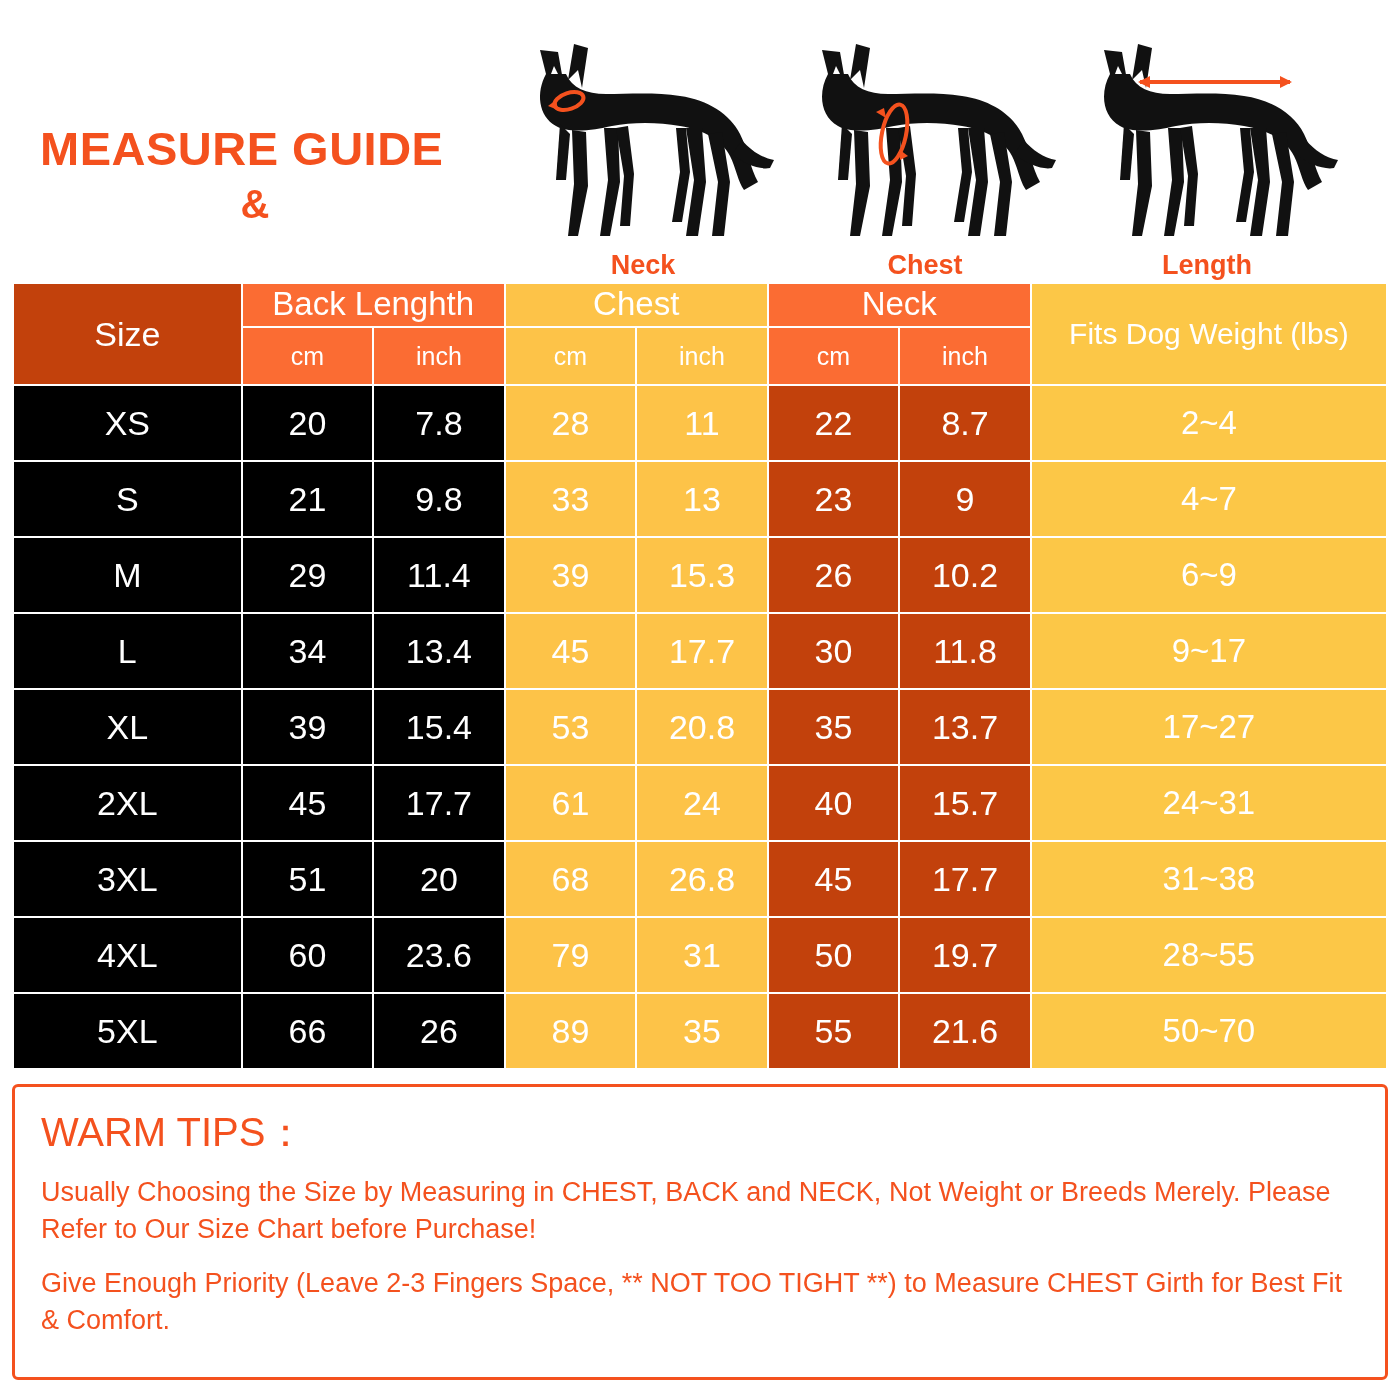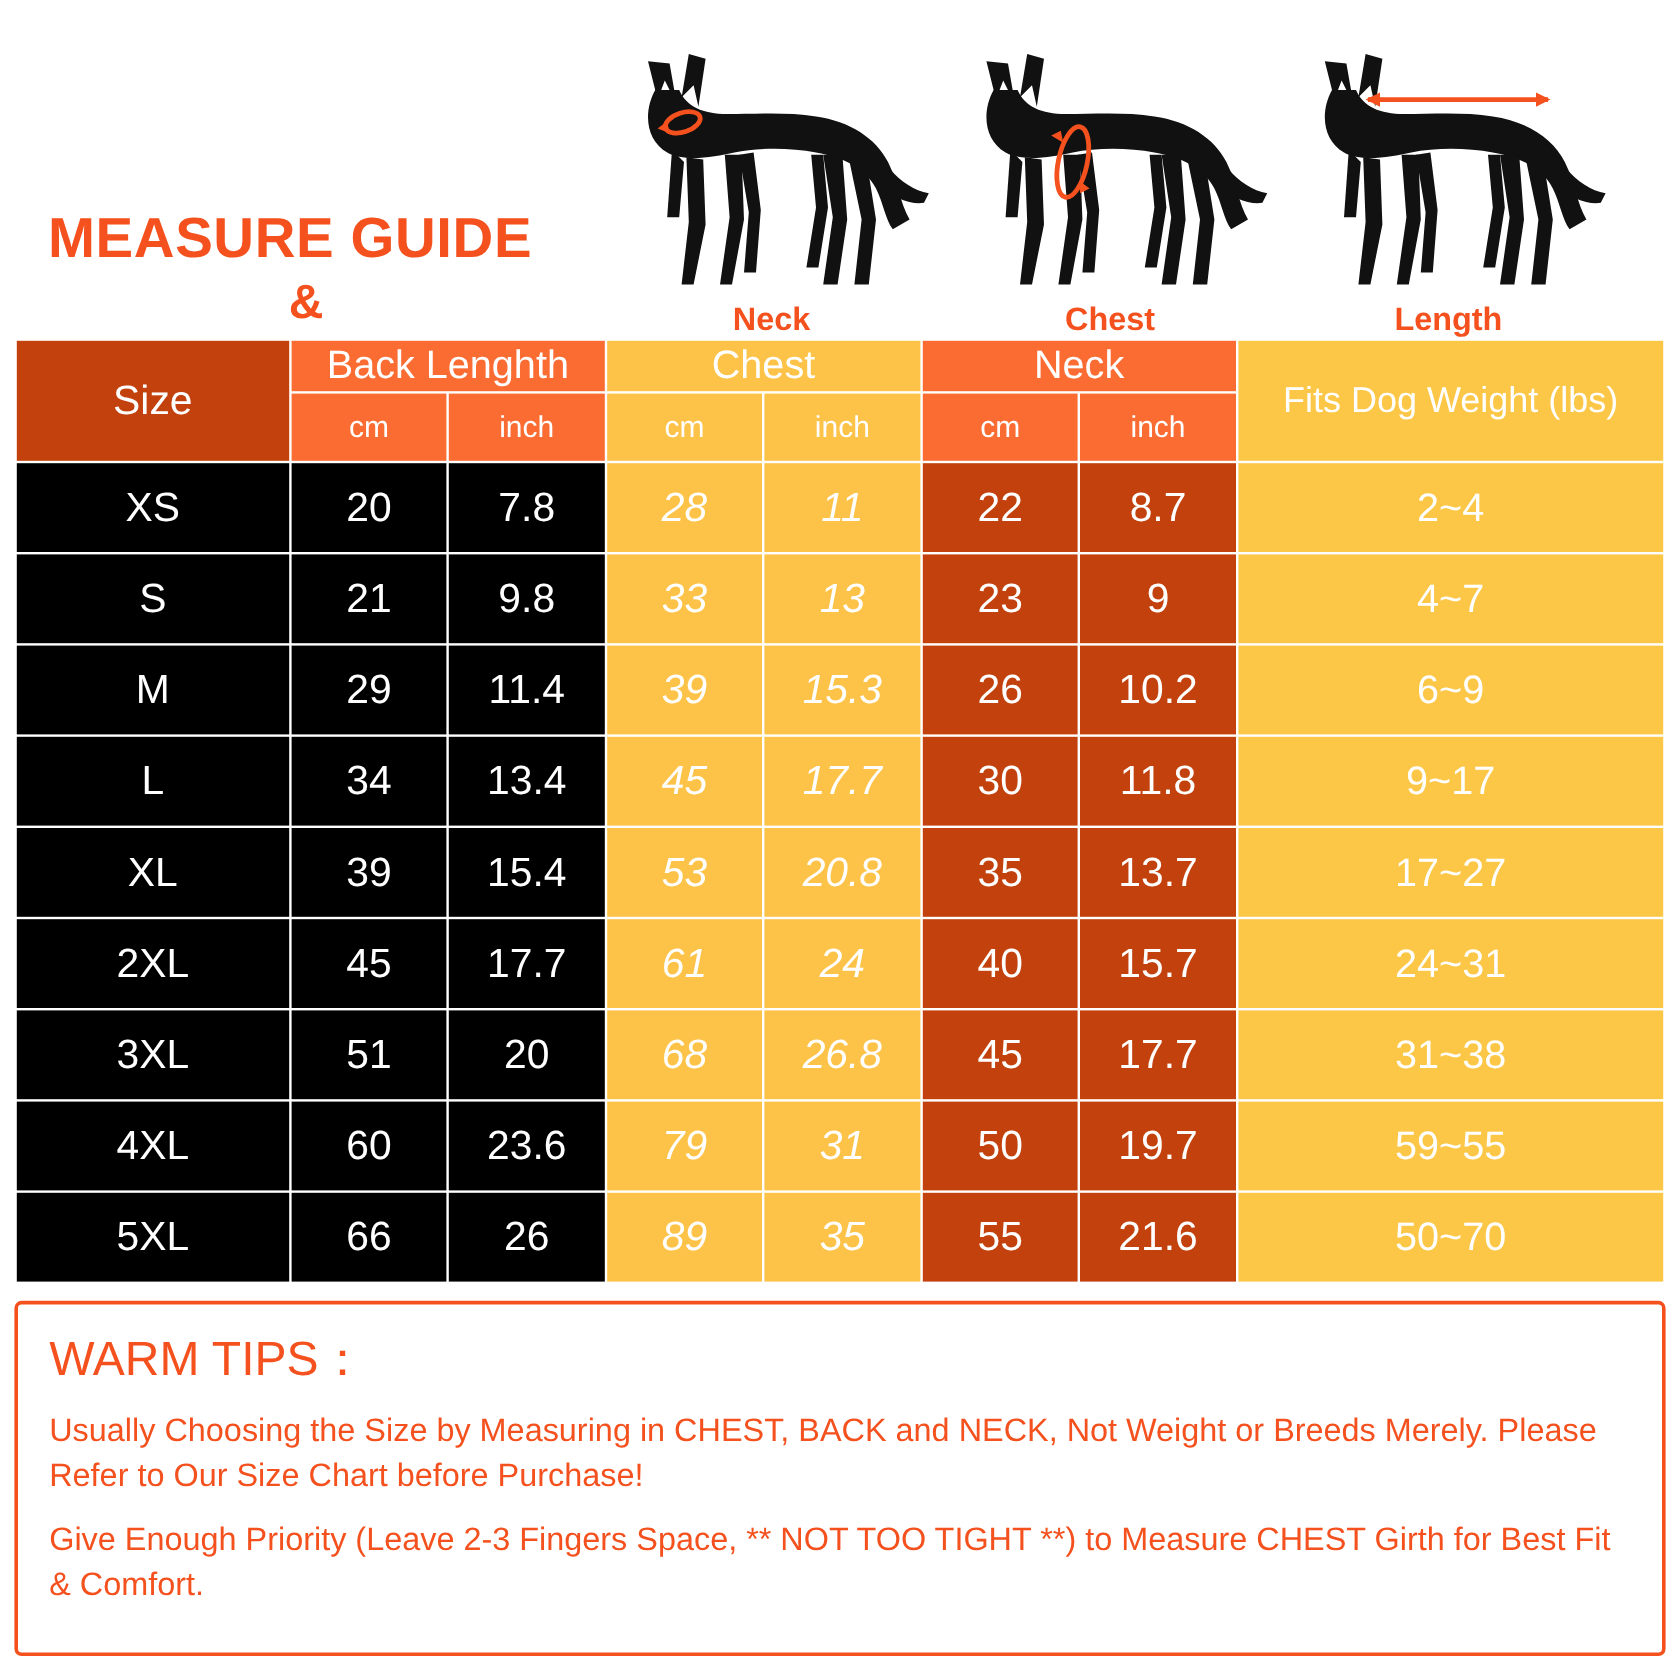--- a/index.html
+++ b/index.html
@@ -7,21 +7,21 @@
     width: 1400px; height: 1400px;
     background: #ffffff;
     font-family: "Liberation Sans", sans-serif;
     overflow: hidden;
   }
   .page { position: relative; width: 1400px; height: 1400px; }
 
   
   .header {
     display: flex;
-    align-items: flex-end;
+    align-items: center;
     padding: 28px 14px 0 14px;
     height: 282px;
   }
   .title-block {
     width: 480px;
     padding-left: 26px;
     padding-top: 48px;
   }
   .title-line1 {
     color: #f4511e;
@@ -116,21 +116,21 @@
   }
   .grp-title.grp-chest, .grp-unit.grp-chest { color: #ffffff; }
 
   td.size-cell {
     background: #000000;
     color: #3f3f3f;
     font-size: 34px;
     height: 74px;
   }
   td.back-cell  { background: #000000; font-size: 34px; }
-  td.chest-cell { background: #fdc348; font-size: 34px; font-style: italic; }
+  td.chest-cell { background: #fdc348; font-size: 34px; }
   td.neck-cell  { background: #c2410c; font-size: 34px; }
   td.weight-cell {
     background: #fcc747;
     color: #3f3f3f;
     font-size: 33px;
   }
 
   
   .tips {
     margin: 14px 12px 0 12px;
@@ -339,21 +339,21 @@
           <td class="weight-cell">31~38</td>
         </tr>
         <tr>
           <td class="size-cell">4XL</td>
           <td class="back-cell">60</td>
           <td class="back-cell">23.6</td>
           <td class="chest-cell">79</td>
           <td class="chest-cell">31</td>
           <td class="neck-cell">50</td>
           <td class="neck-cell">19.7</td>
-          <td class="weight-cell">59~55</td>
+          <td class="weight-cell">28~55</td>
         </tr>
         <tr>
           <td class="size-cell">5XL</td>
           <td class="back-cell">66</td>
           <td class="back-cell">26</td>
           <td class="chest-cell">89</td>
           <td class="chest-cell">35</td>
           <td class="neck-cell">55</td>
           <td class="neck-cell">21.6</td>
           <td class="weight-cell">50~70</td>

